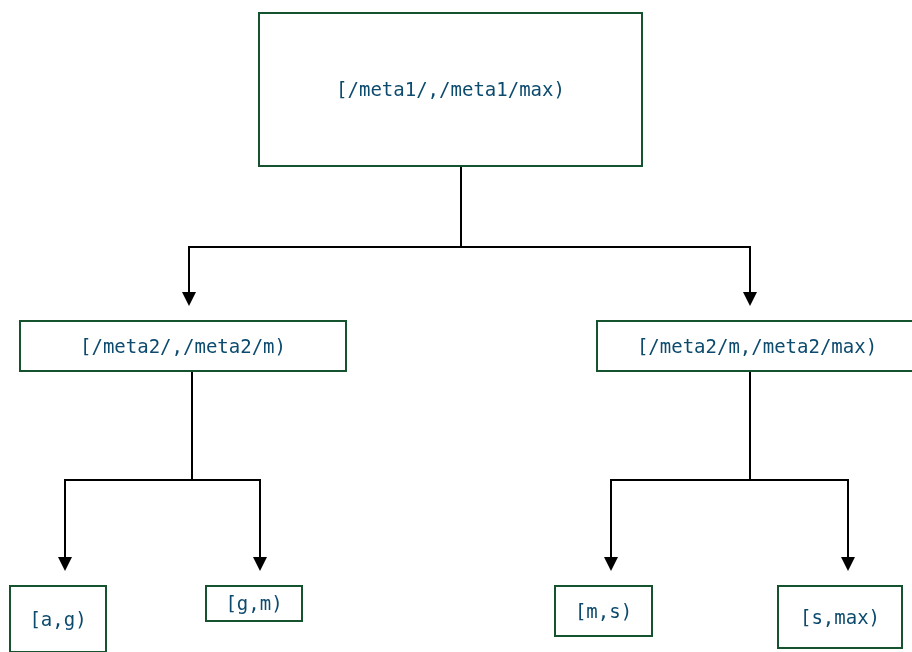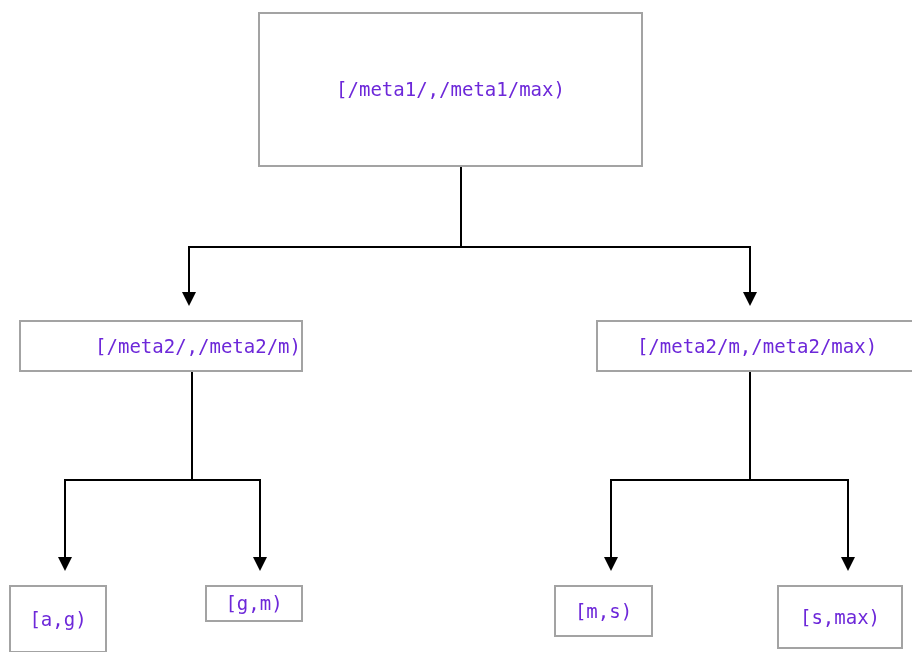--- a/index.html
+++ b/index.html
@@ -13,26 +13,26 @@
     width: 912px;
     height: 652px;
     background: #ffffff;
     overflow: hidden;
     font-family: "DejaVu Sans Mono", "Liberation Mono", monospace;
   }
   
   .node {
     position: absolute;
     box-sizing: border-box;
-    border: 2px solid #a3a3a3;
+    border: 2px solid #14532d;
     background: #ffffff;
     display: flex;
     align-items: center;
     justify-content: center;
-    color: #6d28d9;
+    color: #0c4a6e;
     font-family: "DejaVu Sans Mono", "Liberation Mono", monospace;
     font-size: 19px;
     line-height: 1;
     letter-spacing: 0px;
     white-space: pre;
   }
   .node-label {
     display: block;
     white-space: pre;
   }
@@ -68,21 +68,21 @@
   <div class="vline" style="left:460px; top:167px; height:81px;"></div>
 
   <div class="hline" style="left:188px; top:246px; width:563px;"></div>
 
   <div class="vline" style="left:188px; top:246px; height:47px;"></div>
   <div class="arrow" style="left:182px; top:292px;"></div>
 
   <div class="vline" style="left:749px; top:246px; height:47px;"></div>
   <div class="arrow" style="left:743px; top:292px;"></div>
 
-  <div class="node" style="left:19px; top:320px; width:284px; height:52px;justify-content:flex-end;">
+  <div class="node" style="left:19px; top:320px; width:328px; height:52px;">
     <span class="node-label">[/meta2/,/meta2/m)</span>
   </div>
 
   <div class="node" style="left:580px; top:320px; width:322px; height:52px;margin-left:16px;">
     <span class="node-label">[/meta2/m,/meta2/max)</span>
   </div>
 
   <div class="vline" style="left:191px; top:372px; height:109px;"></div>
   <div class="hline" style="left:64px; top:479px; width:197px;"></div>
   <div class="vline" style="left:64px; top:479px; height:79px;"></div>

